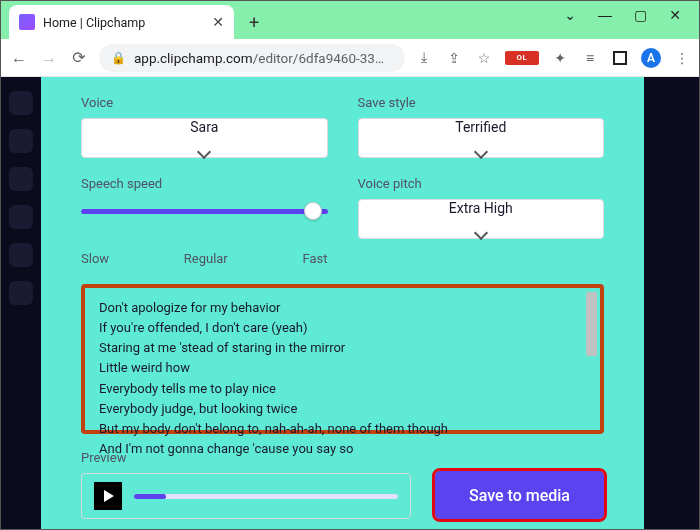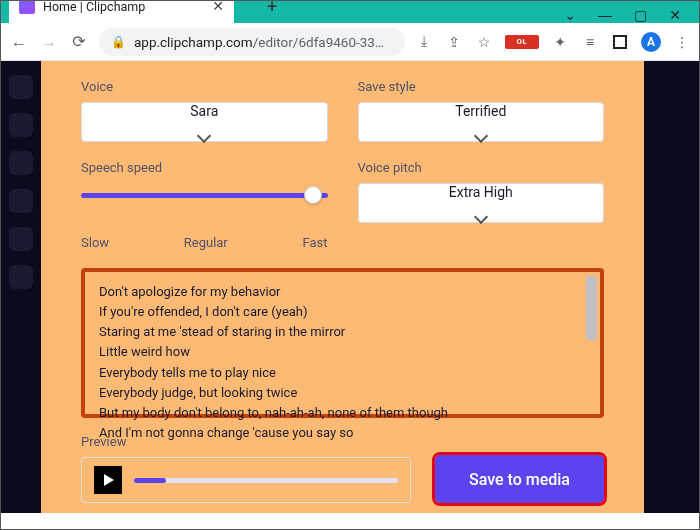--- a/index.html
+++ b/index.html
@@ -1,19 +1,19 @@
 <!DOCTYPE html>
 <html><head>
 <meta charset="utf-8">
 <style>
   * { box-sizing: border-box; margin: 0; padding: 0; font-family: -apple-system, BlinkMacSystemFont, "Segoe UI", Roboto, Arial, sans-serif; }
   body { width: 700px; height: 530px; overflow: hidden; background: #fff; border: 1px solid #555; }
 
   
-  .titlebar { height: 22px; background: #14b8a6; display: flex; align-items: flex-end; gap: 18px; }
+  .titlebar { height: 38px; background: #86efac; display: flex; align-items: flex-end; }
   .tab { height: 34px; background: #fff; border-radius: 8px 8px 0 0; margin-left: 8px; display: flex; align-items: center; padding: 0 10px; gap: 8px; width: 225px; }
   .favicon { width: 16px; height: 16px; background: linear-gradient(135deg,#7b61ff 0%,#9b4dff 100%); border-radius: 2px; }
   .tab-title { font-size: 12.5px; color: #222; flex: 1; white-space: nowrap; overflow: hidden; }
   .tab-close { font-size: 14px; color: #444; cursor: pointer; }
   .newtab { width: 28px; height: 28px; display:flex; align-items:center; justify-content:center; font-size:18px; color:#333; margin-left:6px; margin-bottom:3px; cursor:pointer; }
   .winctrls { margin-left: auto; display: flex; gap: 22px; padding: 0 18px 10px 0; font-size: 14px; color: #222; align-self:flex-start; margin-top:6px;}
   .winctrls span { cursor:pointer; font-family: "Segoe UI Symbol", Arial; }
 
   
   .toolbar { height: 38px; background: #fff; display: flex; align-items: center; padding: 0 8px; gap: 10px; border-bottom: 1px solid #e5e5e5; }
@@ -26,21 +26,21 @@
   .ext-icons { display:flex; align-items:center; gap: 12px; }
   .ext-ico { width:18px; height:18px; display:flex; align-items:center; justify-content:center; font-size:14px; color:#5f6368; cursor:pointer; }
   .ext-ol { width:34px; height:14px; background:#d93025; color:#fff; font-size:8px; font-weight:700; display:flex; align-items:center; justify-content:center; border-radius:2px; letter-spacing:0.5px;}
   .ext-sq { width:14px; height:14px; border:2px solid #202124; }
   .avatar { width:20px; height:20px; border-radius:50%; background:#1a73e8; color:#fff; font-size:12px; font-weight:600; display:flex; align-items:center; justify-content:center; }
 
   
   .viewport { height: calc(530px - 38px - 38px - 2px); display:flex; background:#0b0b1e; }
   .darkrail { width: 40px; background: #0b0b1e; }
   .rail-dot { width:24px; height:24px; border-radius:6px; background:#1a1a33; margin: 14px auto 0; }
-  .panel { flex:1; background:#fdba74; padding: 18px 40px 20px 40px; overflow:hidden; position:relative; }
+  .panel { flex:1; background:#5eead4; padding: 18px 40px 20px 40px; overflow:hidden; position:relative; }
   .darkrail-r { width: 55px; background:#0b0b1e; }
 
   .row { display:flex; gap: 30px; margin-bottom: 18px; }
   .col { flex:1; display:flex; flex-direction:column; gap:8px; }
   .lbl { font-size: 13px; color:#525266; }
   .select { height: 40px; border:1px solid #d9d9e3; border-radius:4px; display:flex; align-items:center; justify-content:space-between; padding:0 14px; font-size:14px; color:#1a1a2e; cursor:pointer; background:#fff;flex-direction:column; }
   .chev { width:10px; height:10px; border-right:2px solid #555; border-bottom:2px solid #555; transform:rotate(45deg); margin-top:-4px; }
 
   .slider-wrap { position:relative; height:24px; display:flex; align-items:center; }
   .slider-track { height:5px; background:#5b43ef; border-radius:3px; flex:1; position:relative; }

